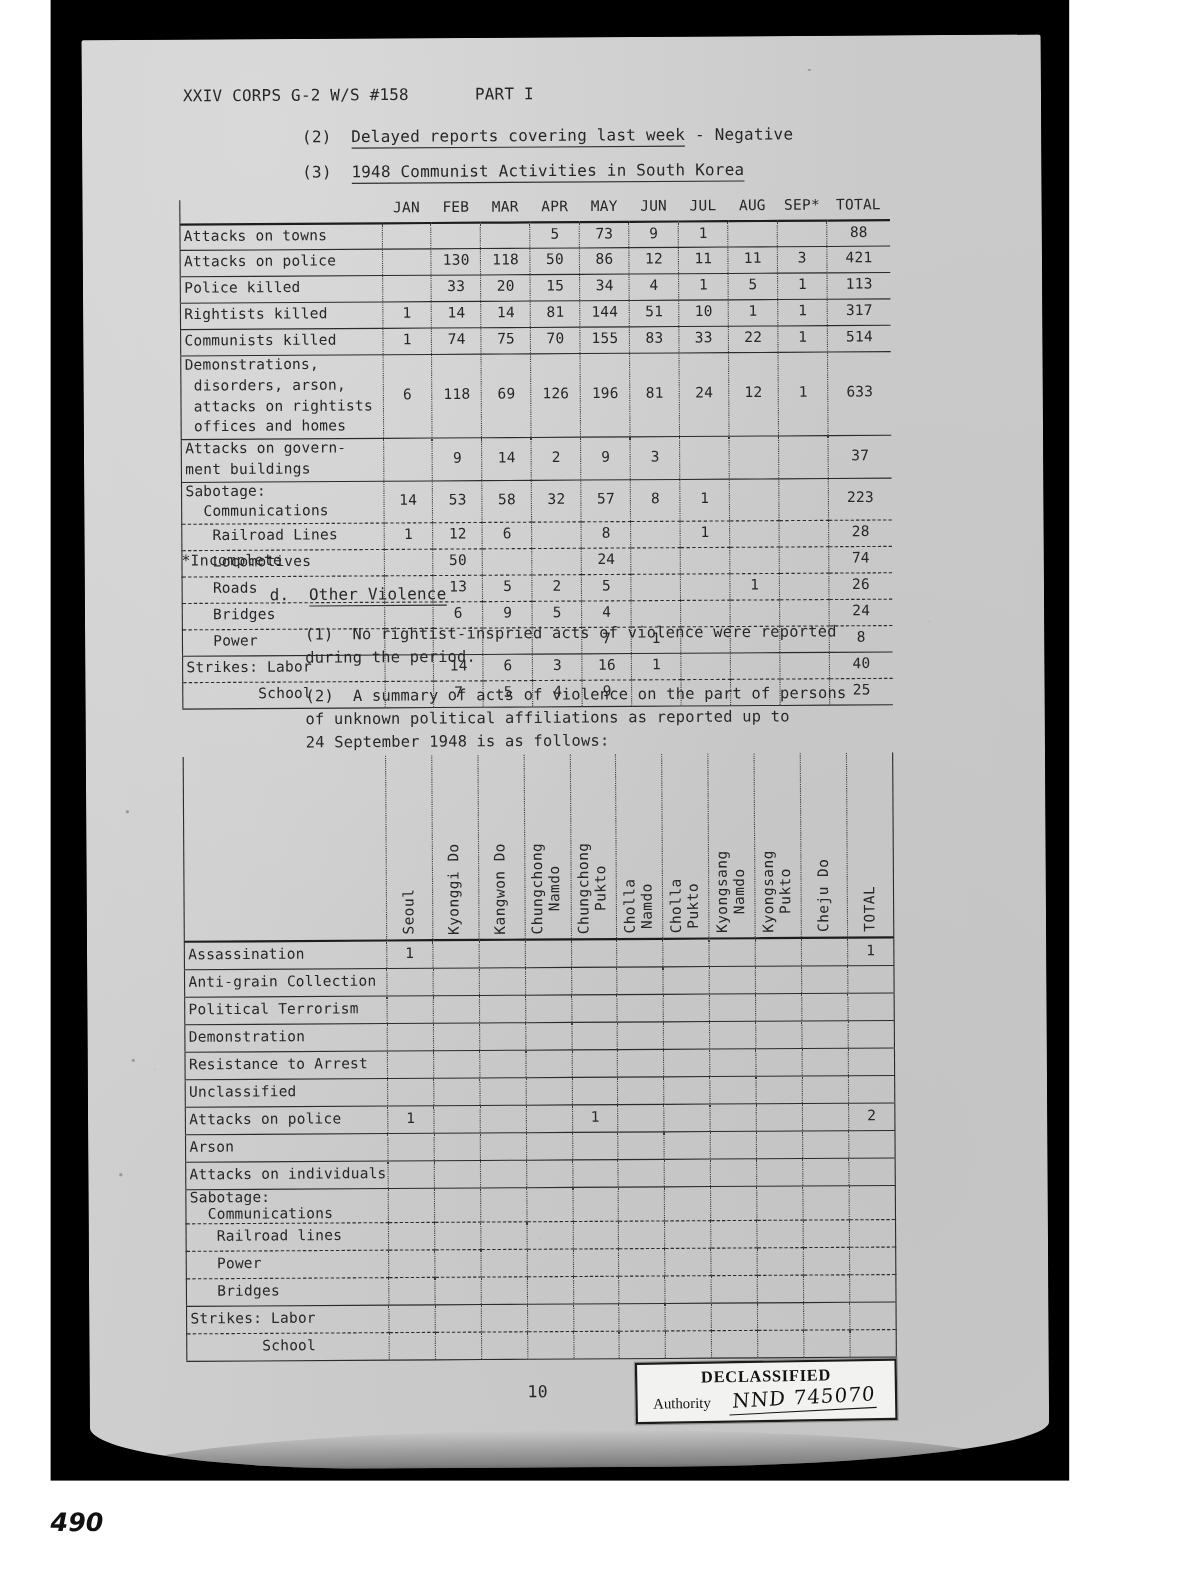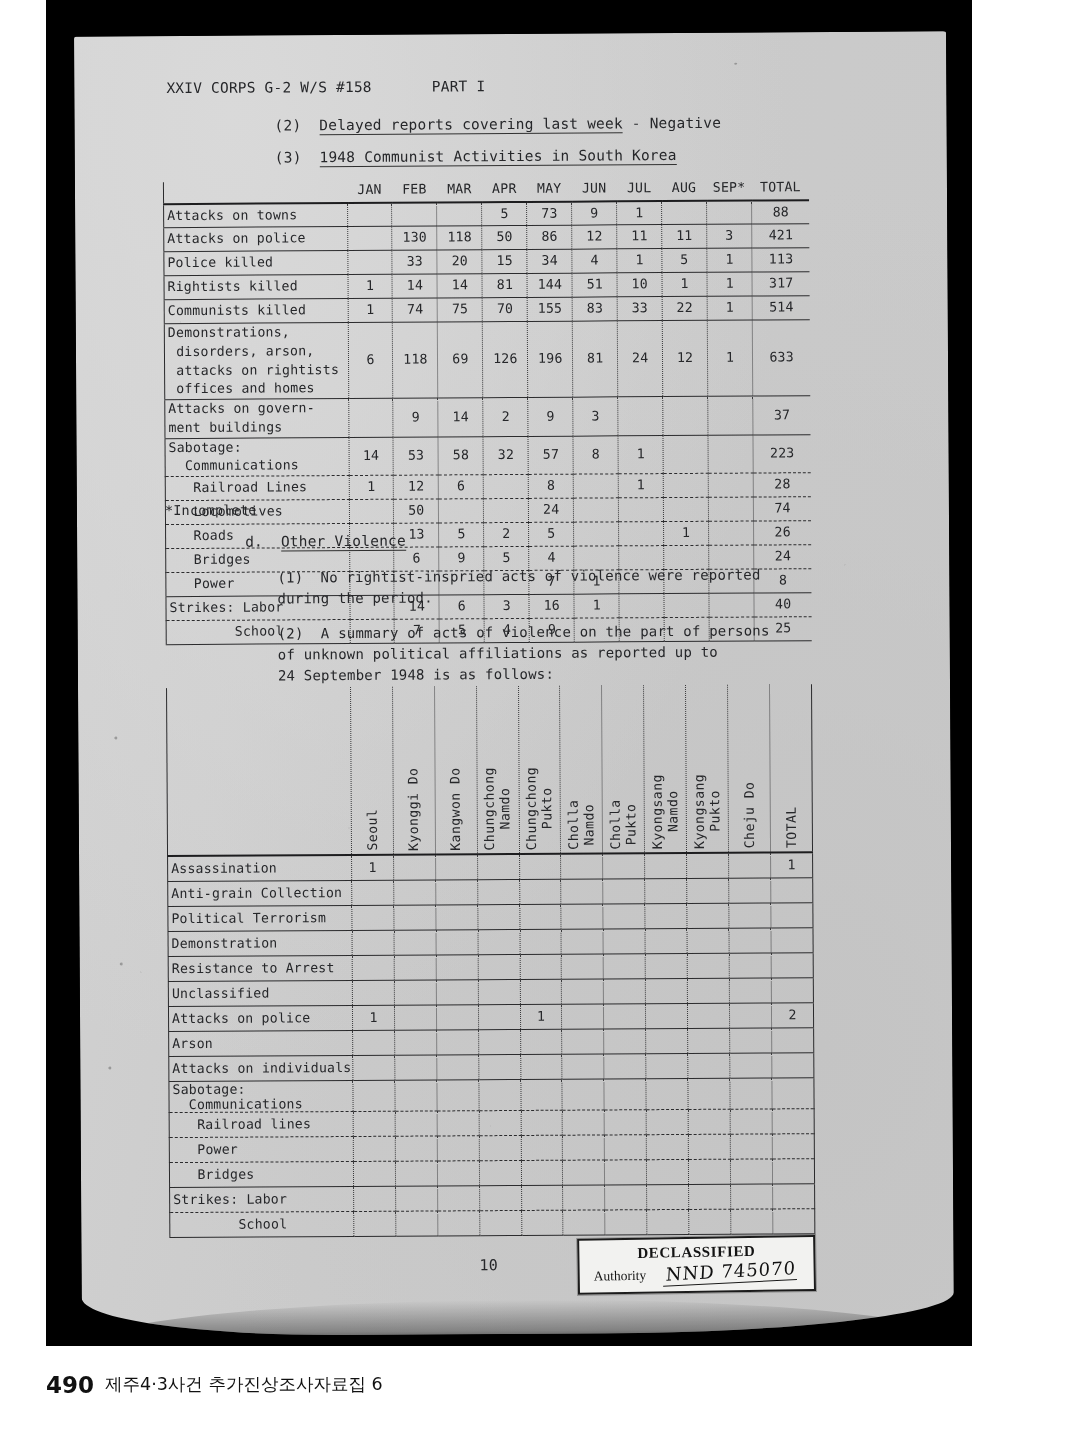--- a/index.html
+++ b/index.html
@@ -232,22 +232,23 @@
     color:#111;
     letter-spacing: 1px;
     transform: rotate(-2deg) skewX(-6deg);
     border-bottom: 1.5px solid #1a1a1a;
     padding: 0 2px 1px 2px;
   }
 
   
   .bookfoot {
     position:absolute; left: 46px; top: 1372px;
-    display:flex; align-items: flex-start; gap: 11px;
+    display:flex; align-items: center; gap: 26px;
     color: #111111;
+    font-style: italic;
   }
   .bookfoot .num {
     font-family: "DejaVu Sans", sans-serif;
     font-weight: bold; font-size: 23px;
   }
   .bookfoot .ko {
     font-family: "DejaVu Sans", sans-serif;
     font-size: 17.5px;
   }
 
@@ -780,16 +781,15 @@
       <div class="speck" style="left:40px;  top:926px;  width:3px; height:3px;"></div>
       <div class="speck" style="left:28px;  top:1030px; width:3px; height:3px;"></div>
       <div class="speck" style="left:660px; top:30px;   width:3px; height:2px;"></div>
 
     </div>
     <div class="curl"></div>
   </div>
 
   <div class="bookfoot">
     <span class="num">490</span>
-    <span class="ko">제주4·3사건 추가진상조사자료집 6</span>
   </div>
 
 </div>
 
 </body></html>

